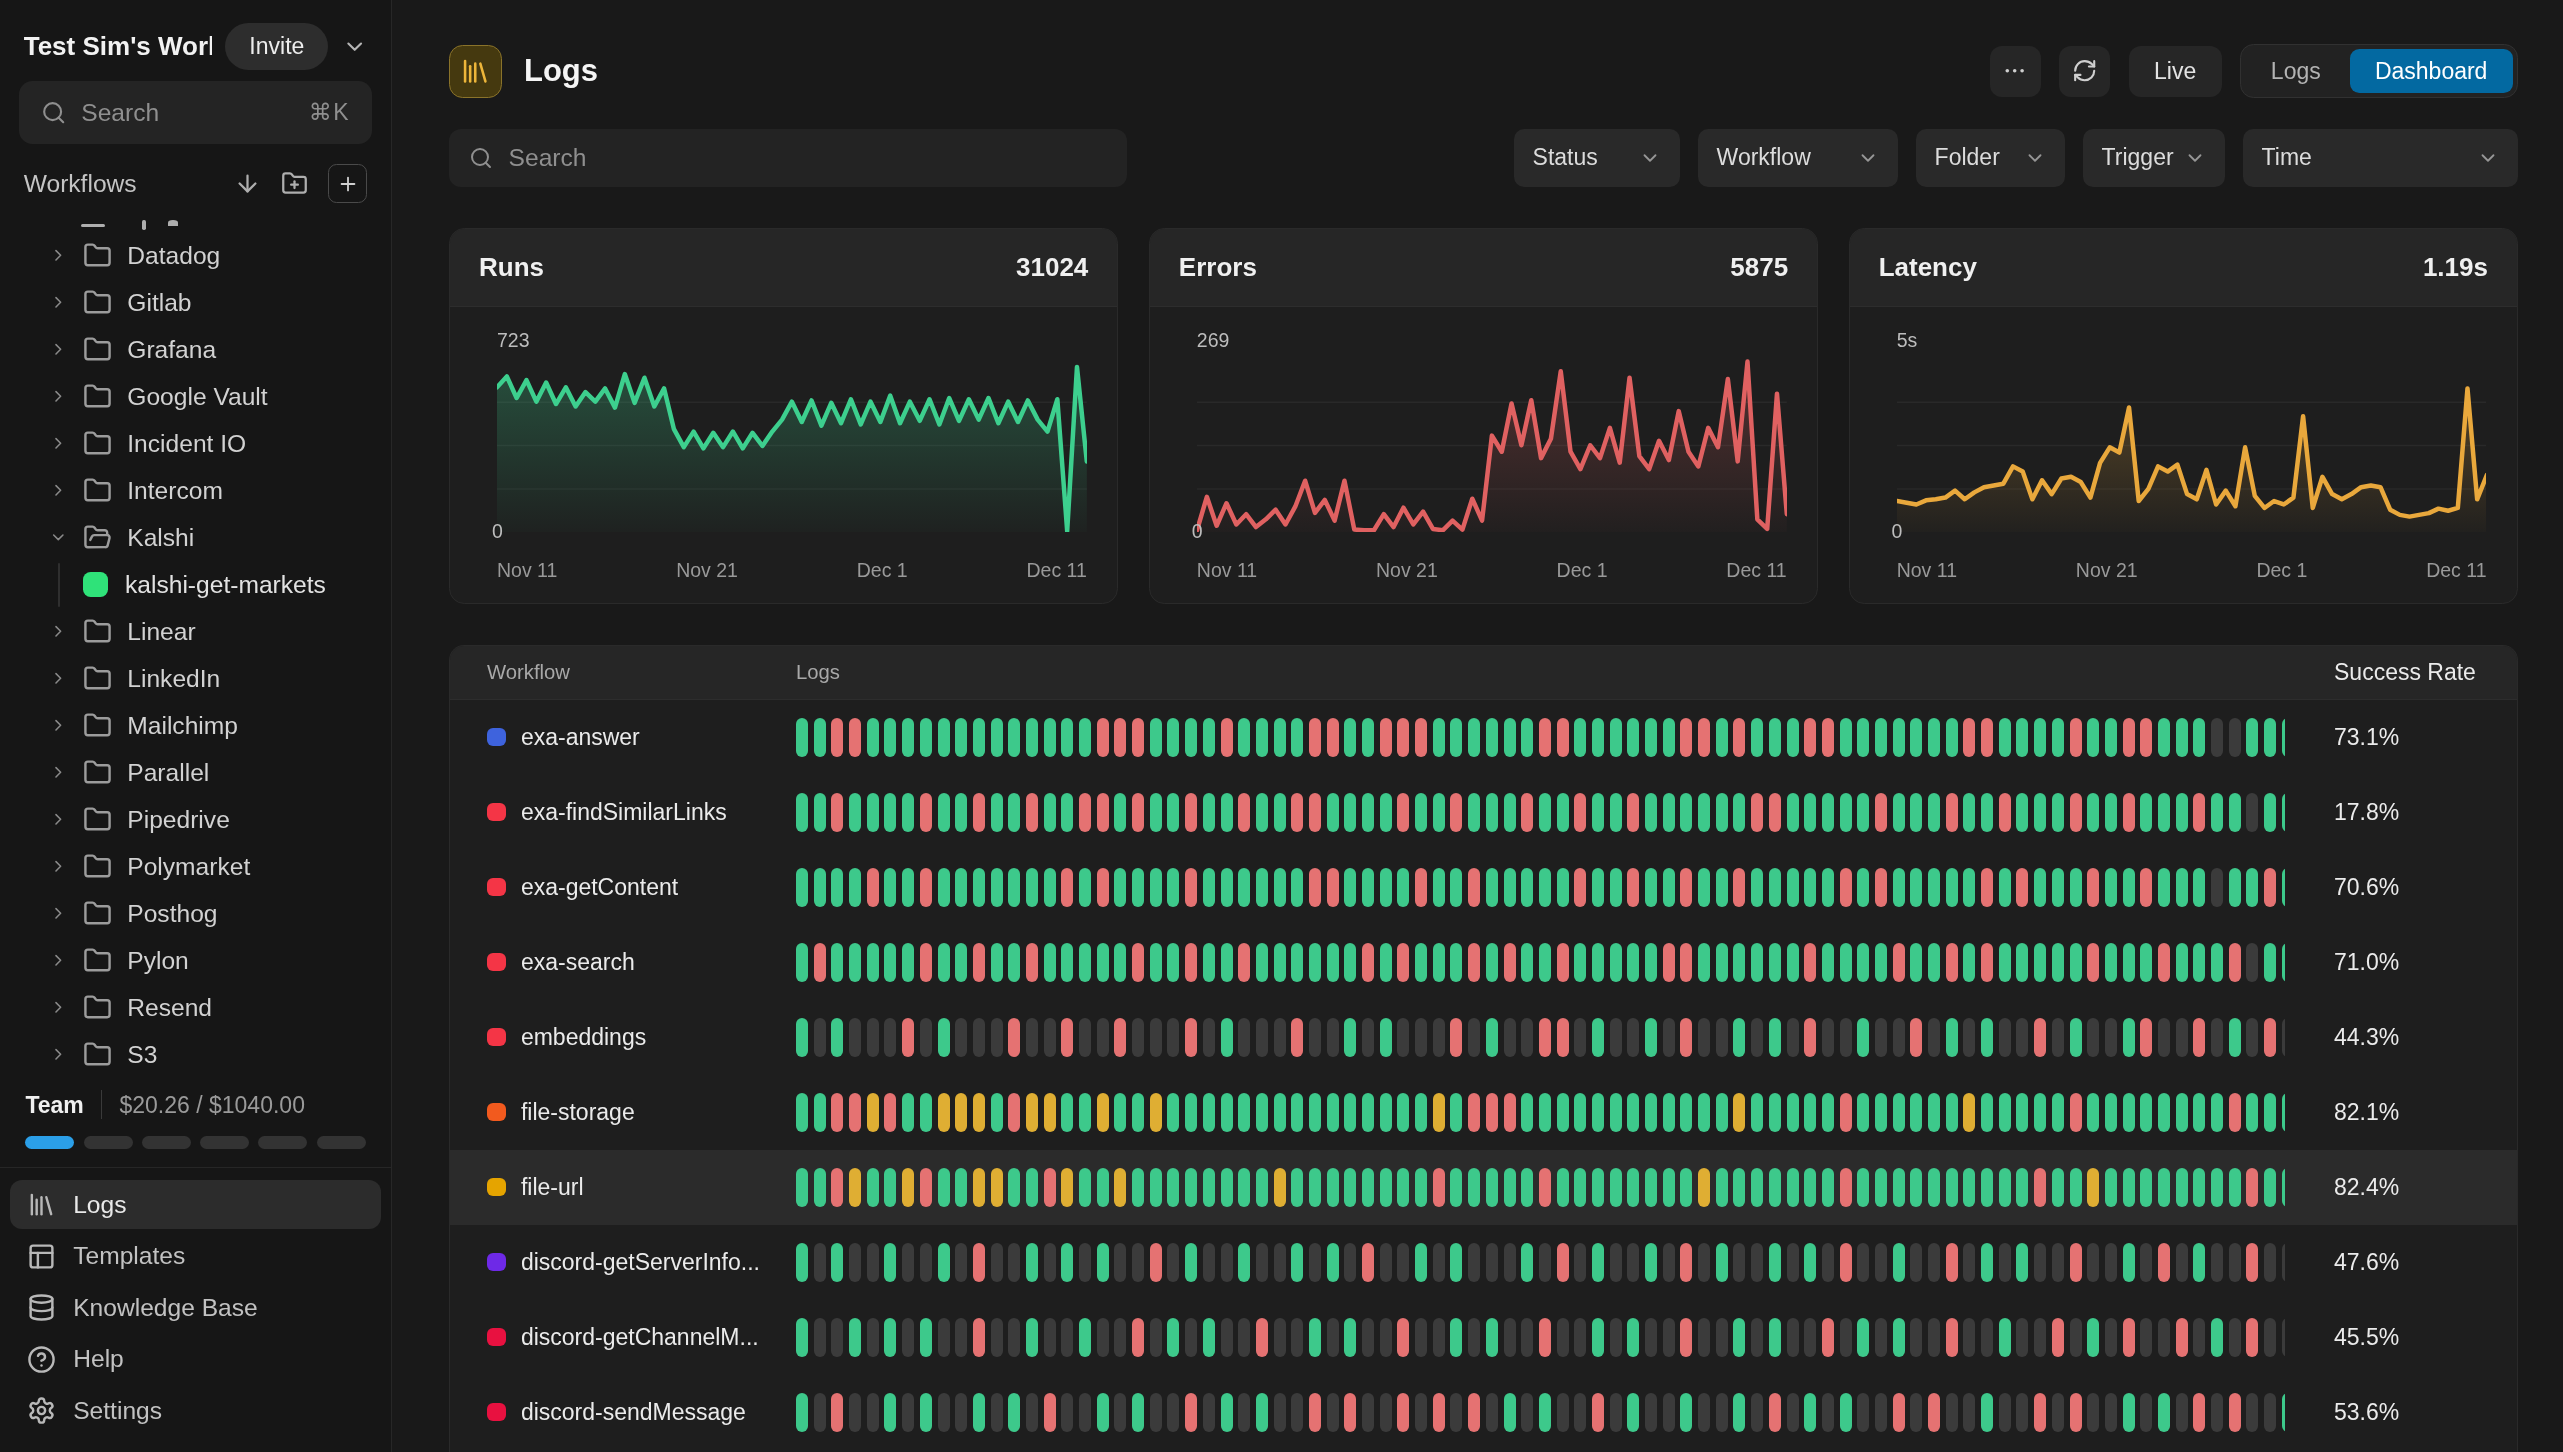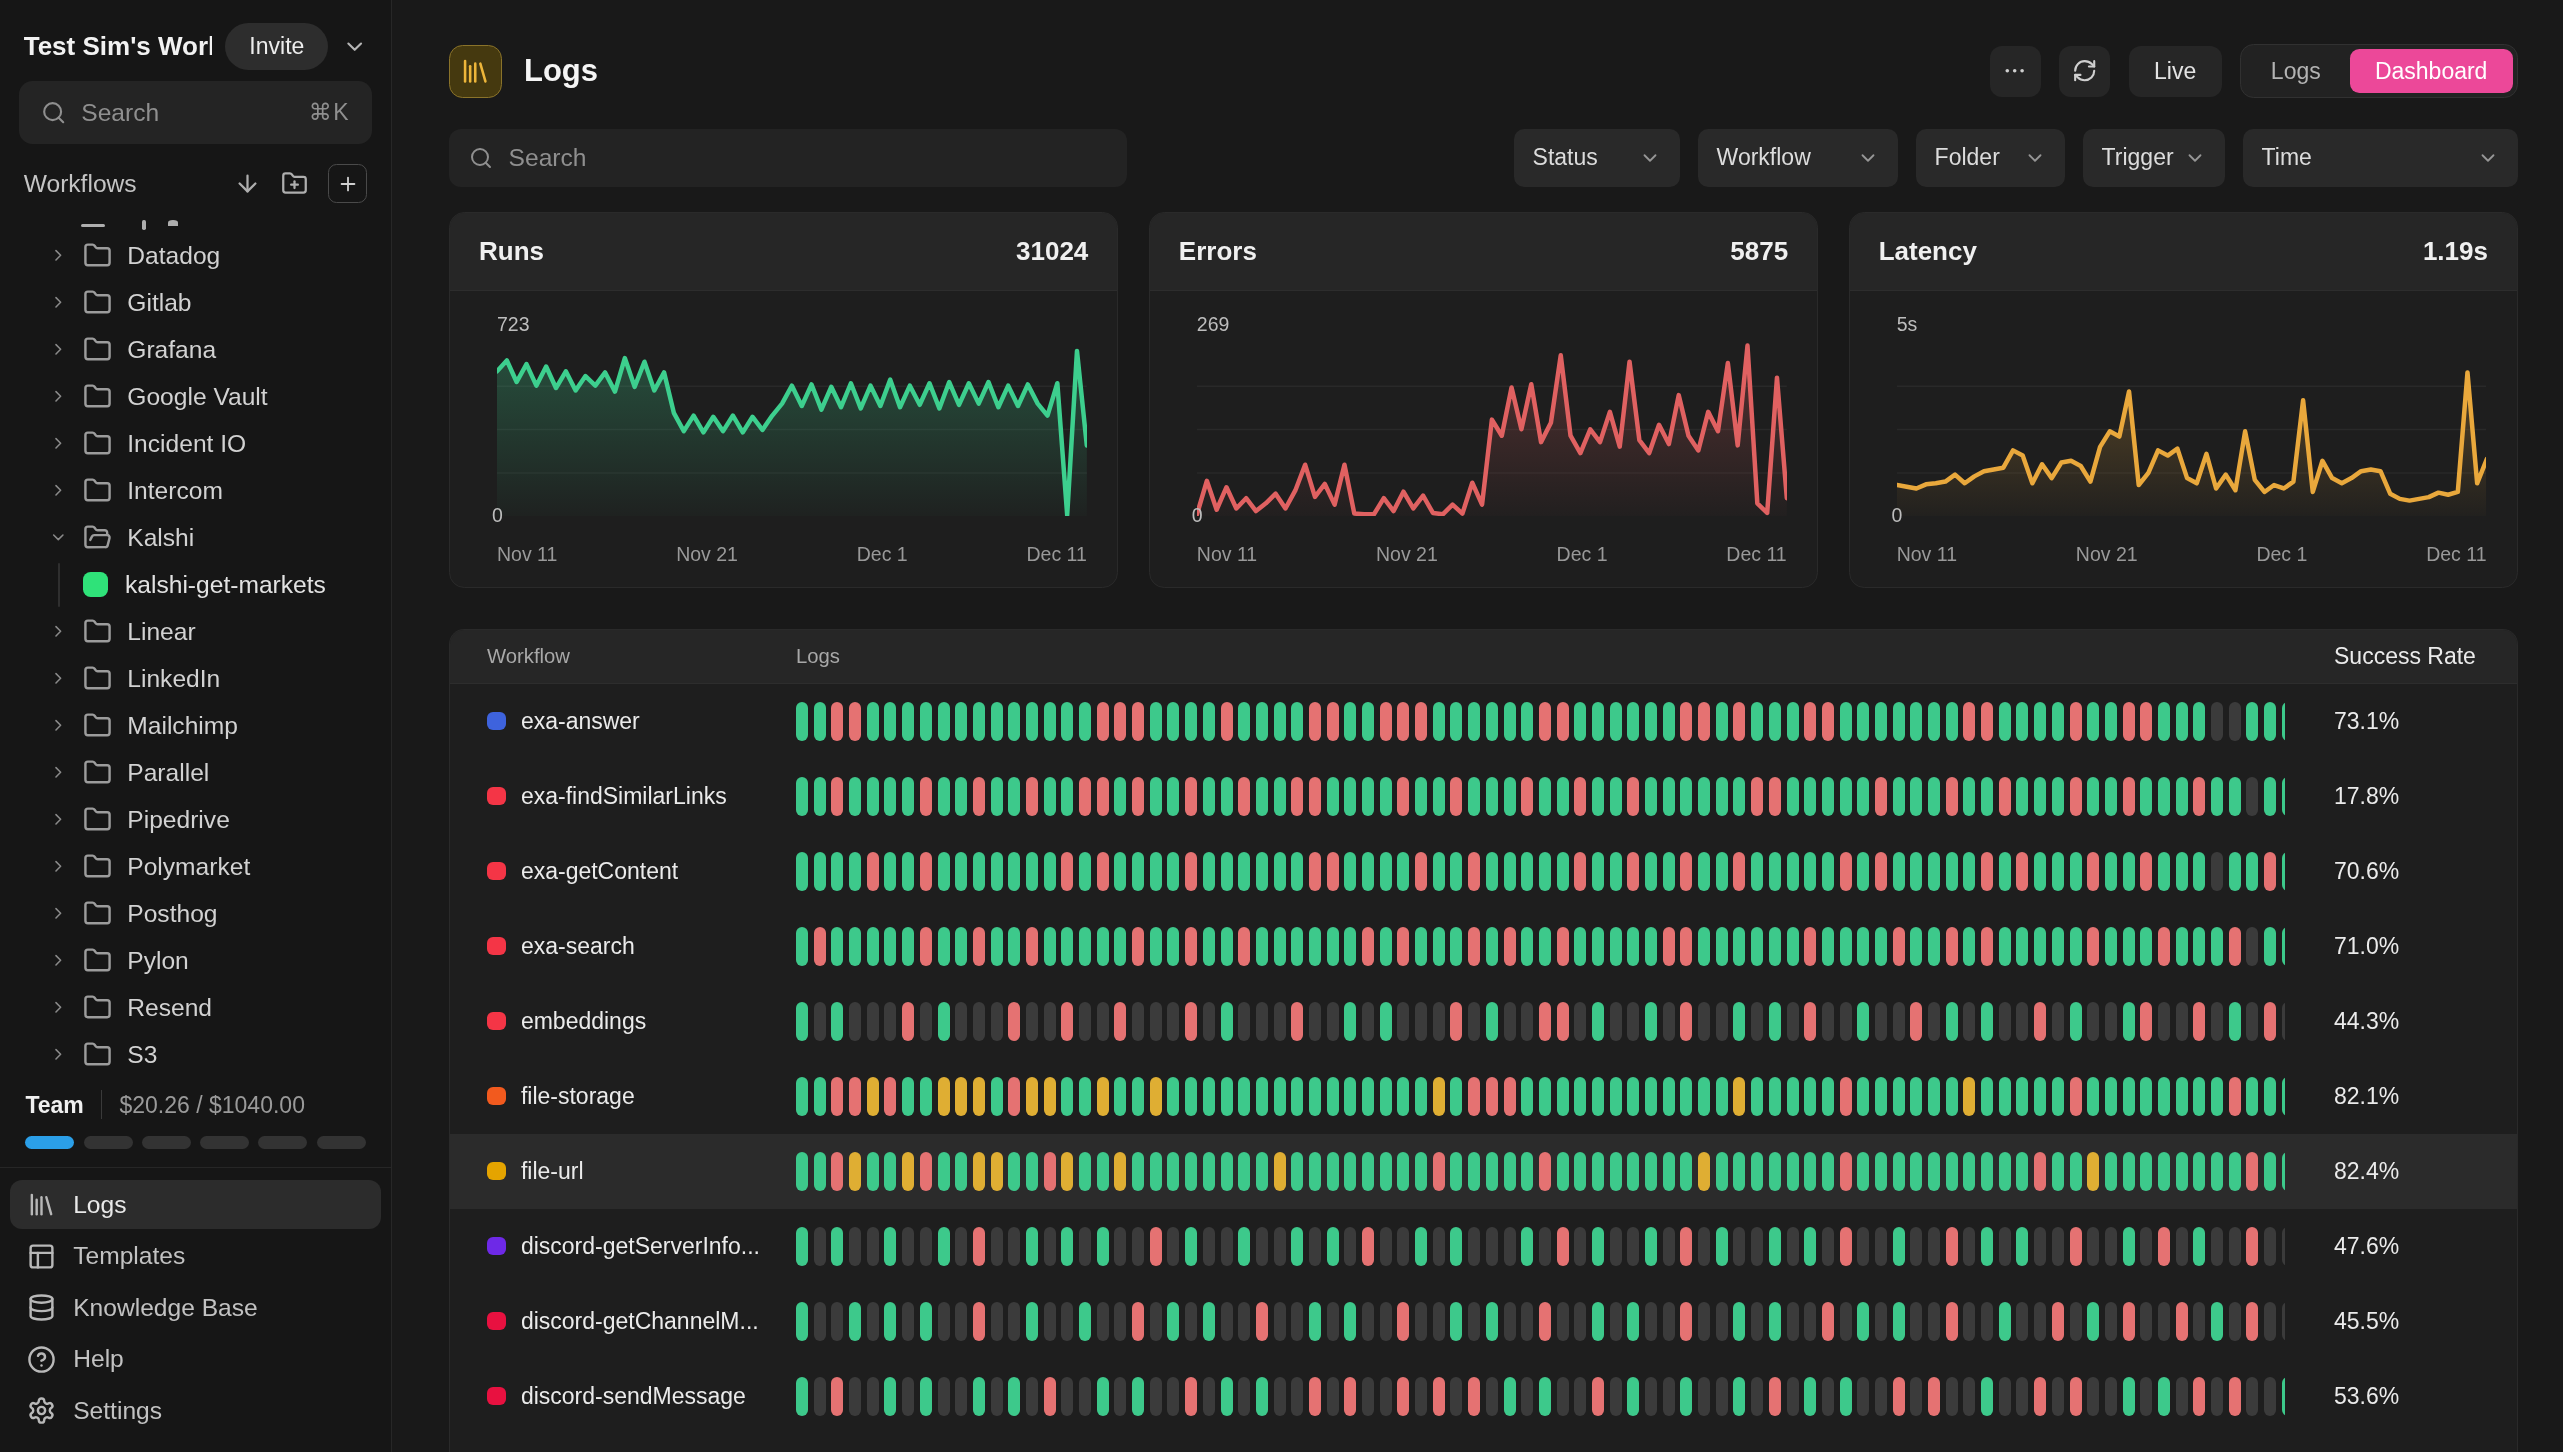--- a/index.html
+++ b/index.html
@@ -61,31 +61,31 @@
   .page-title{font-size:31px;font-weight:700;color:#f5f5f5}
   .header-actions{margin-left:auto;display:flex;align-items:center;gap:18.6px}
   .icon-btn{width:51px;height:51px;background:#262626;border-radius:12px;display:flex;
     align-items:center;justify-content:center;color:#cfcfcf;cursor:pointer}
   .icon-btn .ic{width:25.4px;height:25.4px}
   .live-btn{height:51px;padding:0 25.4px;background:#262626;border-radius:12px;display:flex;
     align-items:center;font-size:23px;color:#e3e3e3;cursor:pointer}
   .toggle-group{display:flex;background:#222;border:1.7px solid #313131;border-radius:13.6px;padding:4.2px;gap:3.4px}
   .toggle-opt{height:44px;padding:0 25.4px;display:flex;align-items:center;font-size:23px;
     color:#b3b3b3;border-radius:9.3px;cursor:pointer}
-  .toggle-opt.selected{background:#ec4899;color:#fff}
+  .toggle-opt.selected{background:#0369a1;color:#fff}
   .filter-row{margin-top:30.5px;display:flex;align-items:center}
   .search-lg{width:678px;height:58px;background:#232323;border-radius:12px;display:flex;
     align-items:center;gap:15.3px;padding:0 20.3px;color:#8f8f8f;font-size:24.6px}
   .search-lg .ic{width:24px;height:24px}
   .dropdowns{margin-left:auto;display:flex;gap:18px}
   .dropdown{height:58px;background:#292929;border-radius:10.2px;display:flex;align-items:center;
     justify-content:space-between;padding:0 18.6px;color:#dcdcdc;font-size:23px;cursor:pointer}
   .dd-chev{color:#969696;width:22px;height:22px}
 
-  .cards-row{margin-top:25px;display:grid;grid-template-columns:1fr 1fr 1fr;gap:30.5px}
+  .cards-row{margin-top:41px;display:grid;grid-template-columns:1fr 1fr 1fr;gap:30.5px}
   .card{background:#1e1e1e;border:1.7px solid #2a2a2a;border-radius:15.3px;overflow:hidden;height:376px;
     display:flex;flex-direction:column}
   .card-head{height:78px;min-height:78px;background:#262626;display:flex;align-items:center;
     justify-content:space-between;padding:0 29px;border-bottom:1.7px solid #2d2d2d}
   .card-title{font-size:26px;font-weight:700;color:#f0f0f0}
   .card-total{font-size:26px;font-weight:700;color:#f0f0f0}
   .chart-wrap{flex:1;margin:22px 30.5px 0 47px;display:flex;flex-direction:column;min-height:0}
   .ymax{font-size:19.5px;color:#bdbdbd;height:30.5px}
   .plot{position:relative;flex:1;min-height:0}
   .plot svg{position:absolute;inset:0;width:100%;height:100%}

